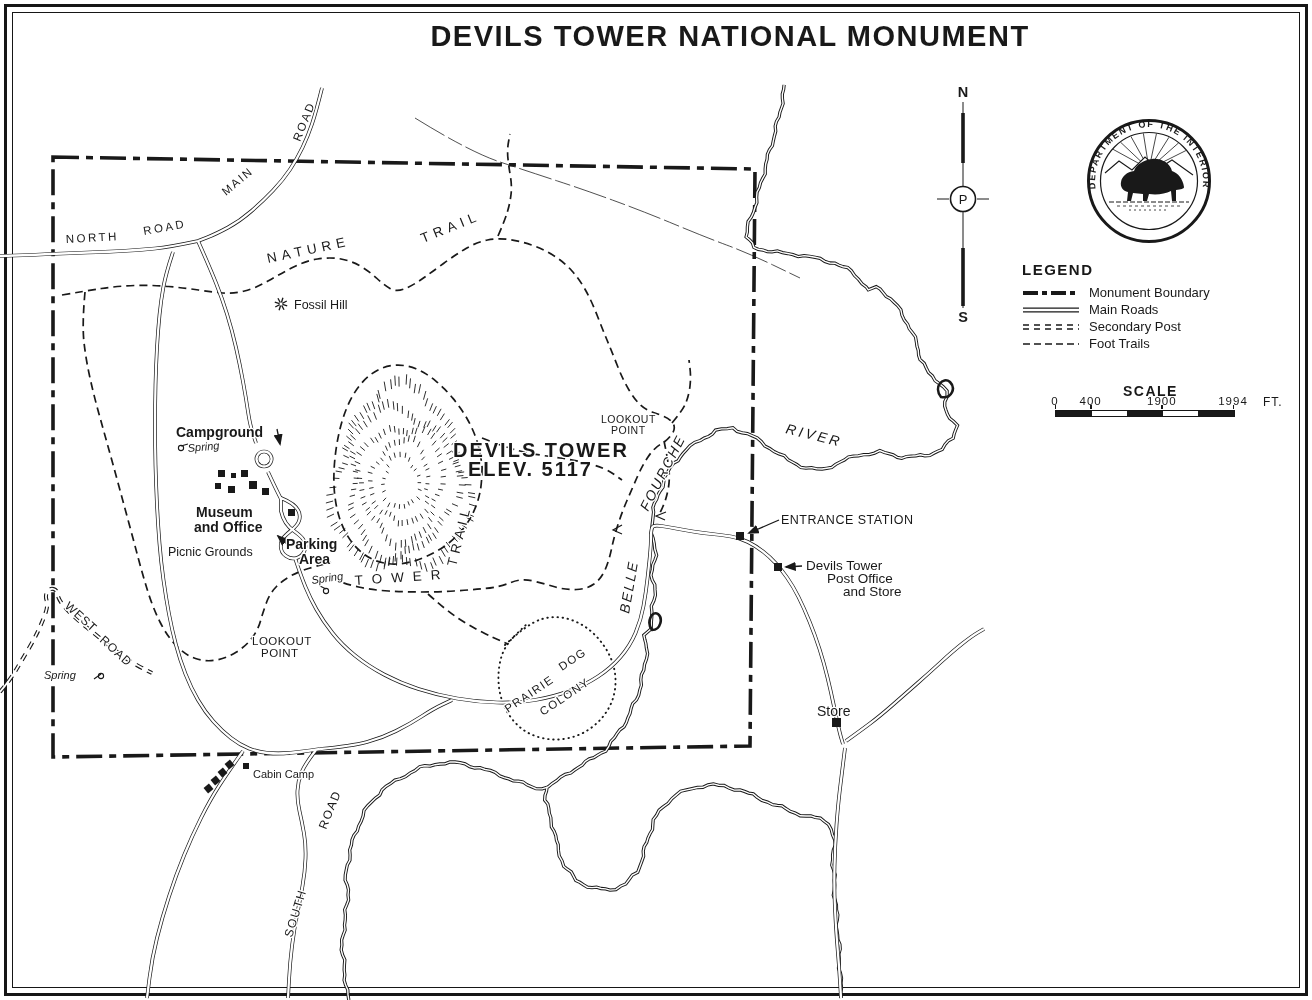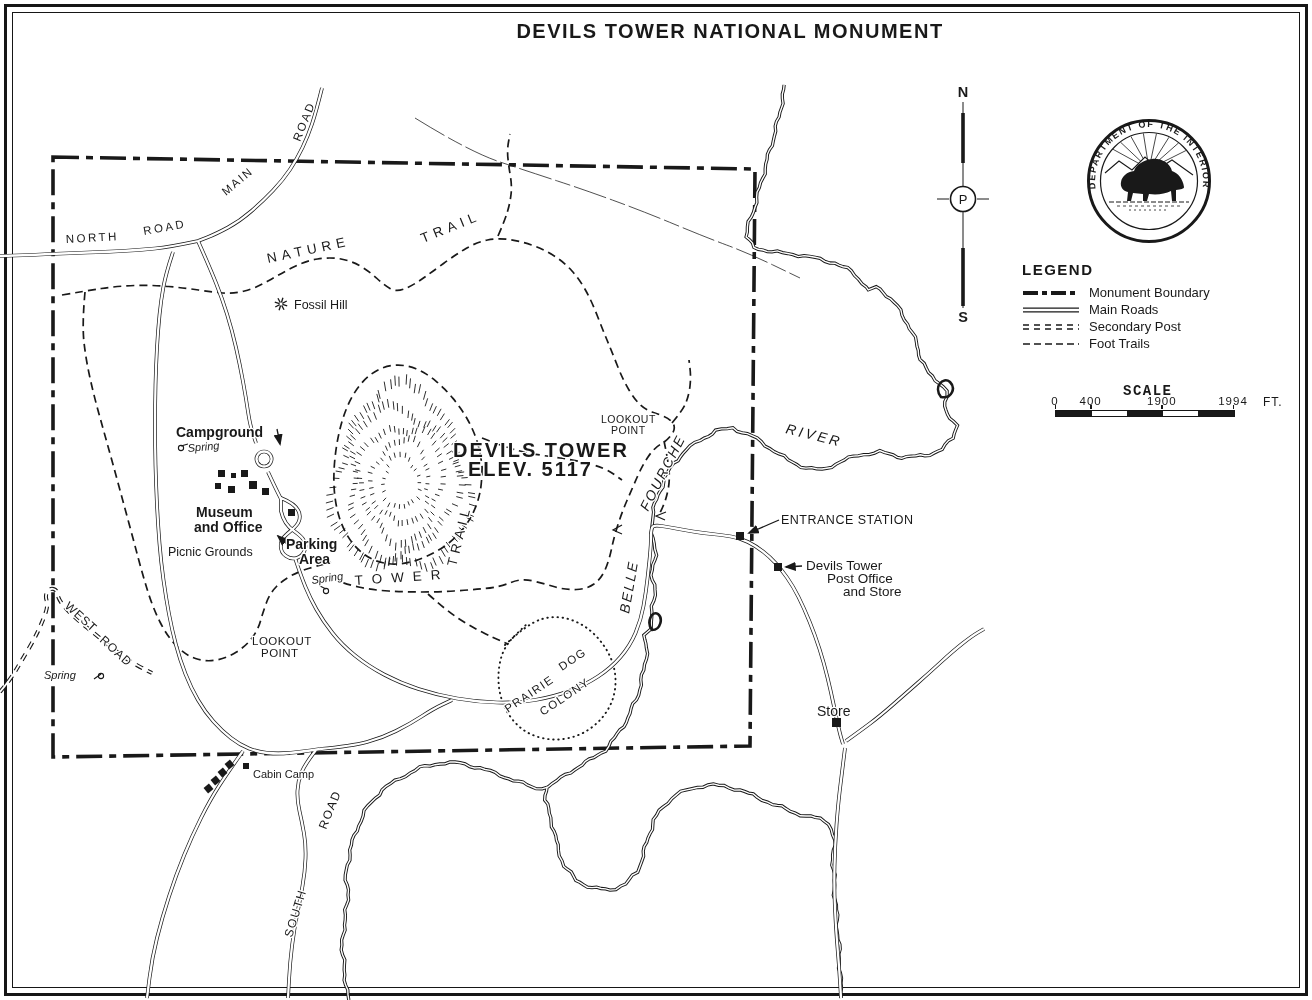--- a/index.html
+++ b/index.html
@@ -5,29 +5,29 @@
   html,body{margin:0;padding:0;background:#e8e8e4;}
   .page{position:relative;width:1312px;height:1000px;background:#ffffff;
         font-family:"Liberation Sans",sans-serif;color:#191919;overflow:hidden;}
   .frame-outer{position:absolute;inset:4px;border:3px solid #161616;pointer-events:none;}
   .frame-inner{position:absolute;inset:12px;border:1.5px solid #161616;pointer-events:none;}
   svg text{fill:#191919;}
   .mlab{paint-order:stroke;stroke:#ffffff;stroke-width:2.6px;stroke-linejoin:round;}
   .it{font-style:italic;}
   .bd{font-weight:700;}
   .title-block{position:absolute;left:400px;top:20px;width:660px;text-align:center;}
-  .title-main{font-size:20px;font-weight:700;letter-spacing:1.5px;white-space:nowrap;}
+  .title-main{font-size:29px;font-weight:700;letter-spacing:1.5px;white-space:nowrap;}
   .title-sub{font-size:16.5px;font-weight:700;letter-spacing:2.5px;margin-top:3px;}
   .legend-block{position:absolute;left:1022px;top:261px;width:230px;}
   .legend-head{font-size:15px;font-weight:700;letter-spacing:1.5px;text-align:left;width:190px;margin-bottom:6px;}
   .legend-row{display:flex;align-items:center;gap:9px;height:17px;}
   .legend-sym{width:58px;flex:0 0 58px;}
   .legend-lab{font-size:13px;white-space:nowrap;}
   .scale-block{position:absolute;left:1040px;top:383px;width:240px;}
-  .scale-head{position:absolute;left:83px;top:0;font-size:14px;font-weight:700;letter-spacing:1.5px;font-family:Liberation Mono, monospace;}
+  .scale-head{position:absolute;left:83px;top:0;font-size:14px;font-weight:700;letter-spacing:1.5px;}
   .scale-bar{position:absolute;left:15px;top:27px;width:178px;height:5px;border:1px solid #161616;display:flex;}
   .scale-seg{height:100%;}
   .scale-tick{position:absolute;width:1.5px;height:4px;background:#161616;top:22px;}
   .scale-num{position:absolute;top:12px;font-size:11.5px;letter-spacing:1px;transform:translateX(-50%);}
   .scale-unit{position:absolute;left:223px;top:12px;font-size:12px;letter-spacing:1px;}
 </style>
 </head>
 <body>
 
 <div class="page">

